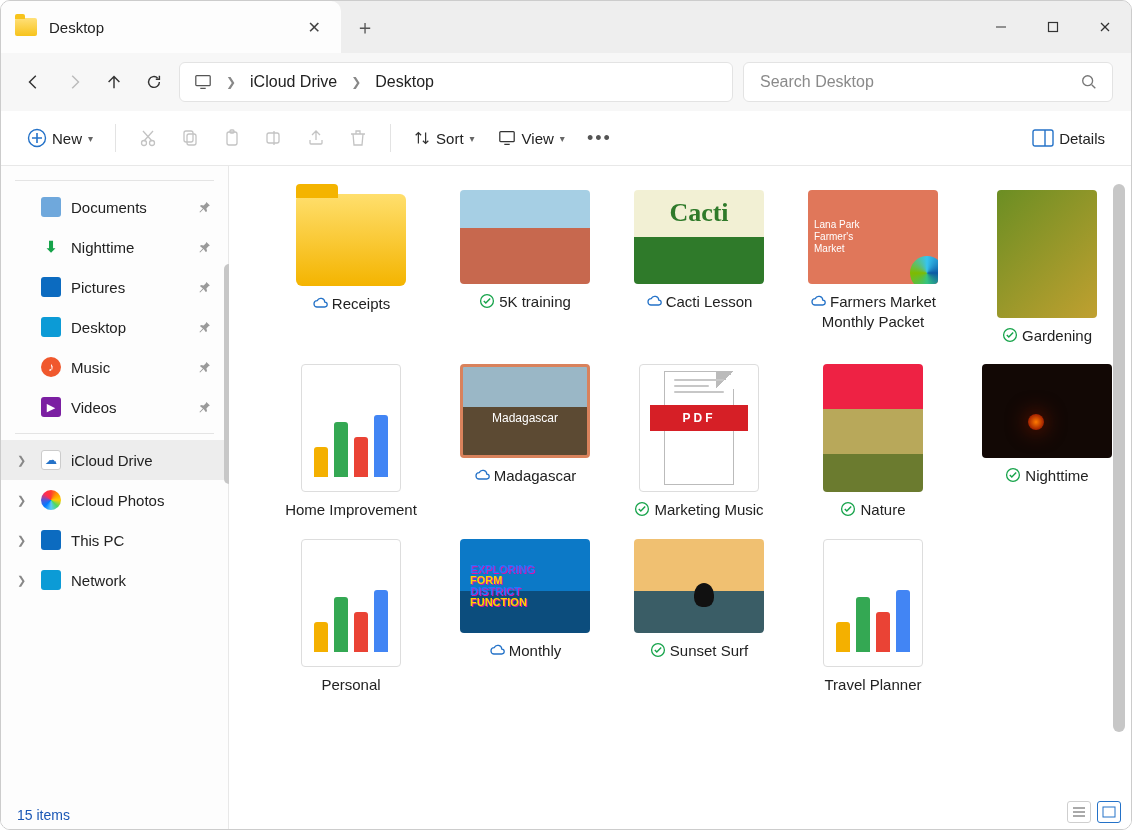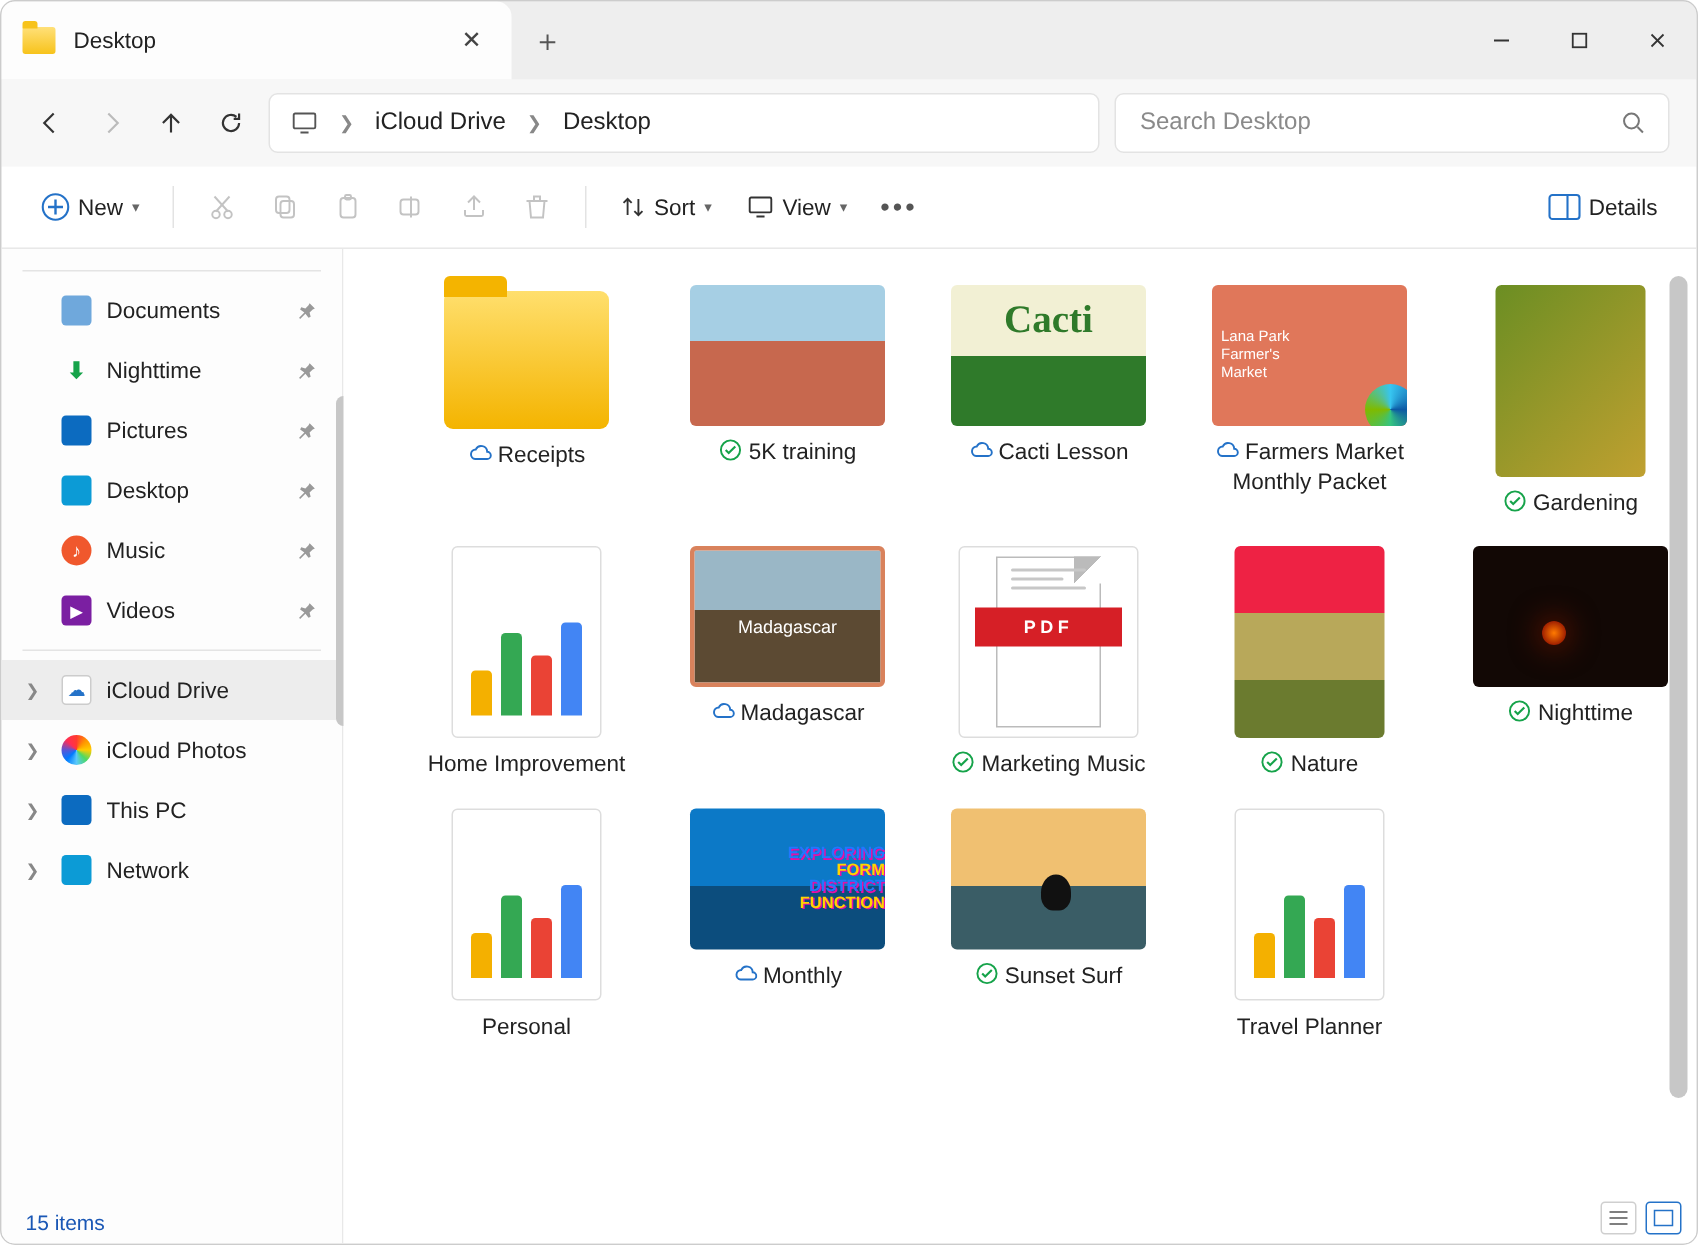--- a/index.html
+++ b/index.html
@@ -78,21 +78,21 @@
   .t-mada .lbl{position:absolute;top:44px;left:0;right:0;text-align:center;font-size:12px;color:#fff;}
   .t-pdf{background:#fff;border:1px solid #ddd;position:relative;}
   .t-pdf .page{position:absolute;top:6px;left:24px;right:24px;bottom:6px;background:#fff;border:1px solid #bbb;}
   .t-pdf .fold{position:absolute;top:6px;right:24px;width:18px;height:18px;background:linear-gradient(135deg,#bbb 50%,#fff 50%);}
   .t-pdf .dots{position:absolute;top:14px;left:34px;right:34px;display:flex;flex-direction:column;gap:4px;}
   .t-pdf .dots span{height:2px;background:#c7c7c7;border-radius:1px;}
   .t-pdf .band{position:absolute;left:10px;right:10px;top:40px;height:26px;background:#d61f26;color:#fff;display:flex;align-items:center;justify-content:center;font-weight:bold;letter-spacing:3px;}
   .t-nature{background:linear-gradient(180deg,#e24 35%,#b8a85a 35% 70%,#6b7b2f 70%);}
   .t-night{background:#120805;position:relative;}
   .t-night::after{content:"";position:absolute;left:46px;top:50px;width:16px;height:16px;background:radial-gradient(circle,#ff7a00,#a02000 70%);border-radius:50%;box-shadow:0 0 18px 4px #4a1000;}
-  .t-sea{background:linear-gradient(180deg,#0c79c7 55%,#0c4d7d 55%);display:flex;flex-direction:column;align-items:flex-end;justify-content:center;padding-left:10px;}
+  .t-sea{background:linear-gradient(180deg,#0c79c7 55%,#0c4d7d 55%);display:flex;flex-direction:column;align-items:flex-start;justify-content:center;padding-left:10px;}
   .t-sea span{font-size:11px;line-height:1;color:#27f;font-weight:800;text-shadow:1px 1px #e410a8;}
   .t-sea span.y{color:#ffd400;}
   .t-surf{background:linear-gradient(180deg,#f0c071 55%,#3a5d66 55%);position:relative;}
   .t-surf::after{content:"";position:absolute;left:60px;top:44px;width:20px;height:24px;background:#111;border-radius:50% 50% 40% 40%;}
   
   .si{width:20px;height:20px;display:flex;align-items:center;justify-content:center;border-radius:3px;}
   .si-doc{background:#6fa8dc;}
   .si-dl{color:#16a34a;font-weight:bold;}
   .si-pic{background:#0c6bc0;}
   .si-desk{background:#0c9bd6;}

